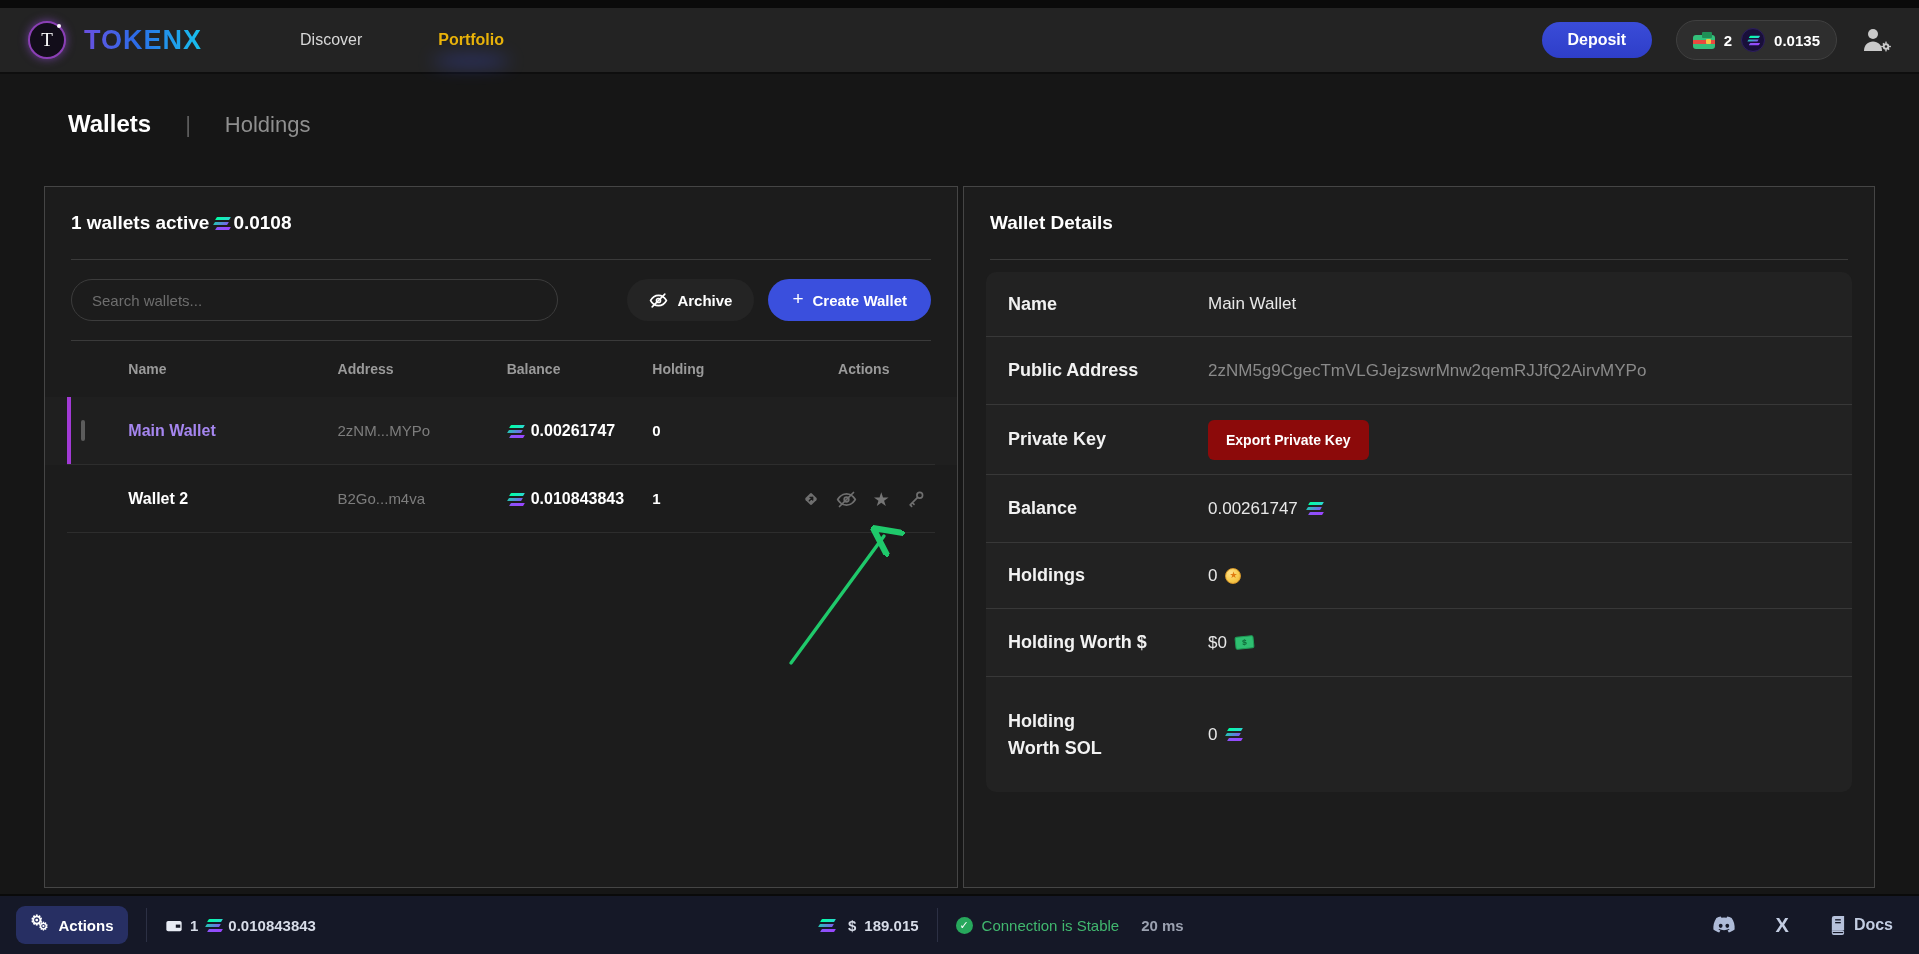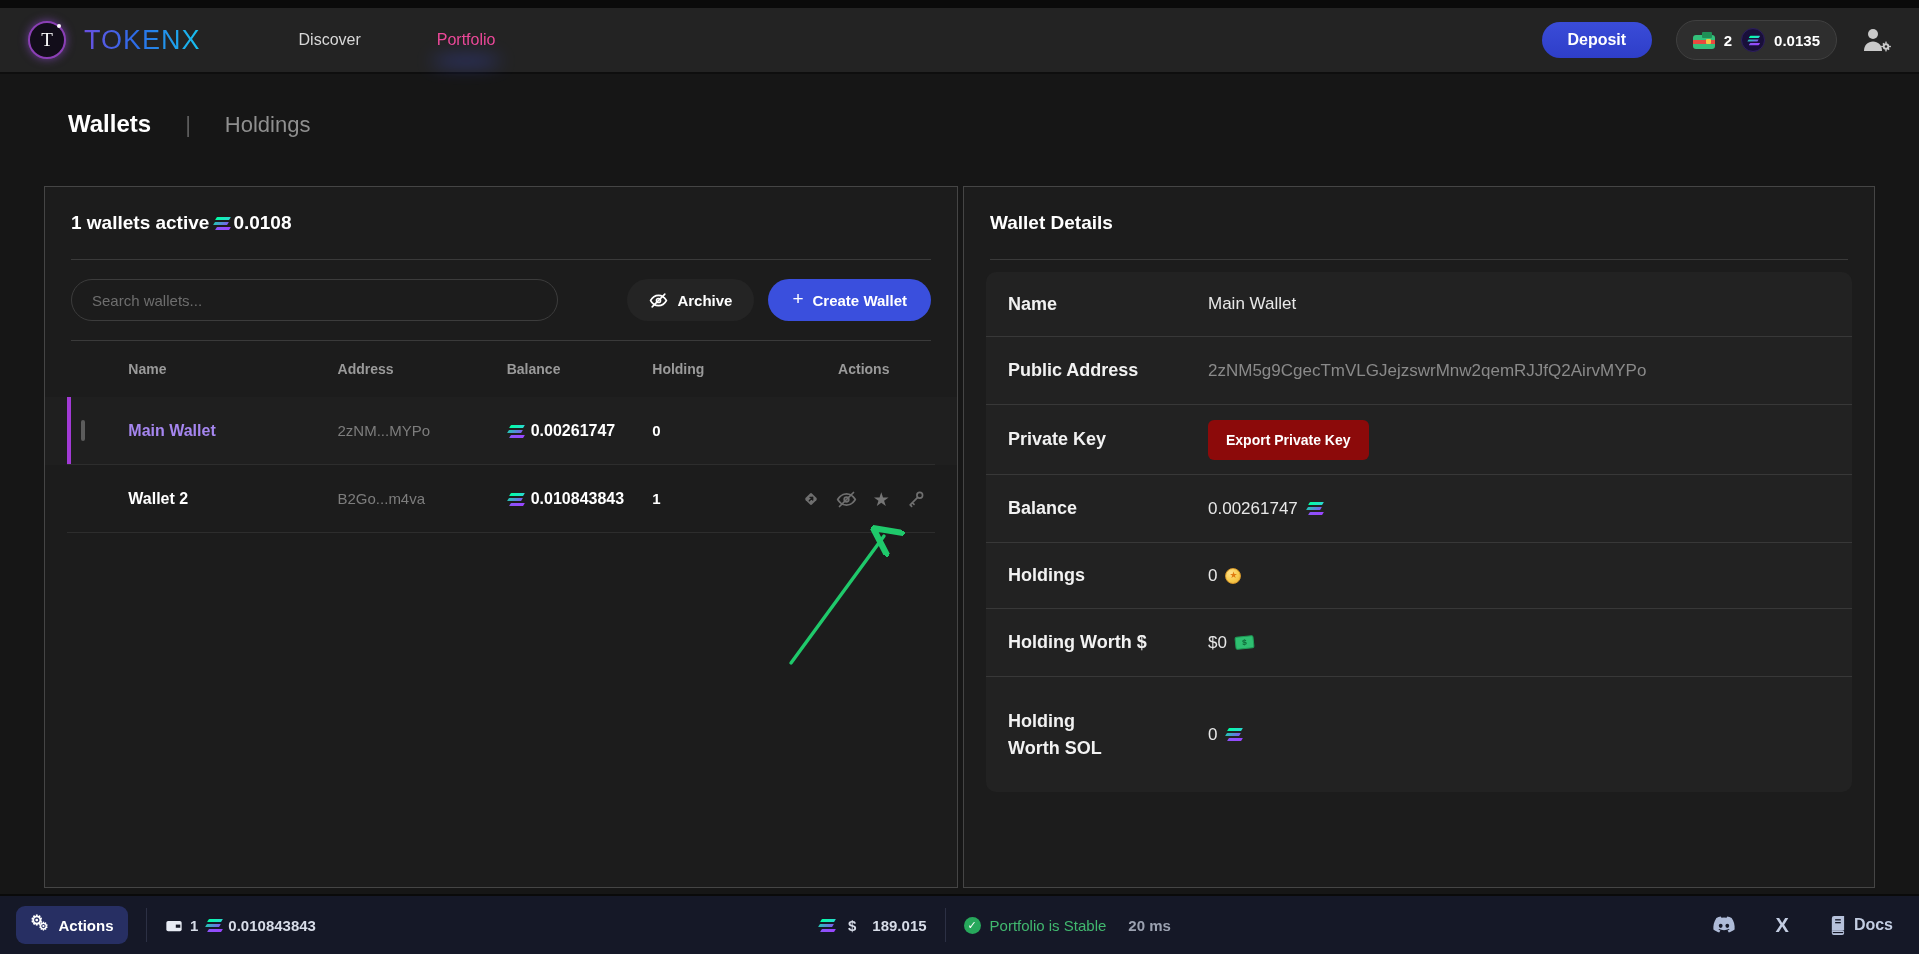--- a/index.html
+++ b/index.html
@@ -10,26 +10,26 @@
   .top-strip { height:8px; background:#0a0a0a; }
   .navbar { height:66px; background:#232323; border-bottom:2px solid #0e0e0e;
             display:flex; align-items:center; padding:0 28px; position:relative; }
   .logo-wrap { display:flex; align-items:center; gap:18px; }
   .logo-circle { width:38px; height:38px; border-radius:50%; background:#120d1a;
                  border:2px solid #8b3fb5; box-shadow:0 0 10px rgba(168,85,247,.55);
                  display:flex; align-items:center; justify-content:center; position:relative; }
   .logo-circle .t { font-family:"Liberation Serif", serif; font-size:19px; color:#fff; }
   .logo-circle .dot { position:absolute; top:1px; right:3px; width:4px; height:4px;
                       border-radius:50%; background:#fff; }
-  .brand { font-size:27px; font-weight:400; letter-spacing:1px;
+  .brand { font-size:27px; font-weight:700; letter-spacing:1px;
            background:linear-gradient(90deg,#6a50e0 0%,#2b6de8 45%,#17c3ee 100%);
            -webkit-background-clip:text; background-clip:text; color:transparent; }
   .nav-links { display:flex; gap:76px; margin-left:98px; }
   .nav-link { font-size:16px; color:#d8d8d8; cursor:pointer; position:relative; }
-  .nav-link.active { color:#ec4899; font-weight:400; }
+  .nav-link.active { color:#eab308; font-weight:700; }
   .nav-link.active .glow { position:absolute; left:-6px; right:-6px; bottom:-16px; height:8px;
                            background:#3e4fe0; filter:blur(9px); opacity:.55; border-radius:50%; }
   .nav-right { margin-left:auto; display:flex; align-items:center; gap:24px; }
   .btn-deposit { width:110px; height:36px; border-radius:18px; border:none; cursor:pointer;
                  background:linear-gradient(180deg,#3a4cd8,#2e3ec9); color:#fff;
                  font-size:16px; font-weight:700; font-family:inherit; }
   .balance-pill { height:40px; border-radius:20px; background:#2e2e2e; border:1px solid #404040;
                   display:flex; align-items:center; gap:9px; padding:0 16px; }
   .wallet-emoji { width:22px; height:17px; position:relative; }
   .wallet-emoji .body { position:absolute; inset:3px 0 0 0; background:#34c07a; border-radius:3px; }
@@ -417,26 +417,26 @@
   </div>
 
   <div class="sb-center">
     <div class="sb-group">
       <span class="sol">
           <i></i>
           <i></i>
           <i></i>
         </span>
       <span style="margin-left:7px">$</span>
-      <span style="margin-left:9px">189.015</span>
+      <span style="margin-left:1px">189.015</span>
     </div>
     <div class="vdiv"></div>
     <div class="conn">
       <span class="check-circle">✓</span>
-      <span>Portfolio is Stable</span>
+      <span>Connection is Stable</span>
       <span class="latency">20 ms</span>
     </div>
   </div>
 
   <div class="sb-right">
     <span>
       <svg width="24" height="19" viewBox="0 0 24 19">
         <path d="M19.6 1.9A18 18 0 0 0 15.2.5l-.6 1.2a15 15 0 0 0-5.2 0L8.8.5A18 18 0 0 0 4.4 1.9C1.8 5.8 1.1 9.6 1.4 13.4c2 1.5 3.9 2.4 5.8 3l1.2-2c-.7-.2-1.3-.5-1.9-.9l.5-.4c3.2 1.5 6.8 1.5 10 0l.5.4c-.6.4-1.2.7-1.9.9l1.2 2c1.9-.6 3.8-1.5 5.8-3 .4-4.4-.7-8.2-3-11.5z" fill="#aebbd8"></path>
         <ellipse cx="8.7" cy="9.8" rx="1.9" ry="2.1" fill="#151827"></ellipse>
         <ellipse cx="15.3" cy="9.8" rx="1.9" ry="2.1" fill="#151827"></ellipse>

